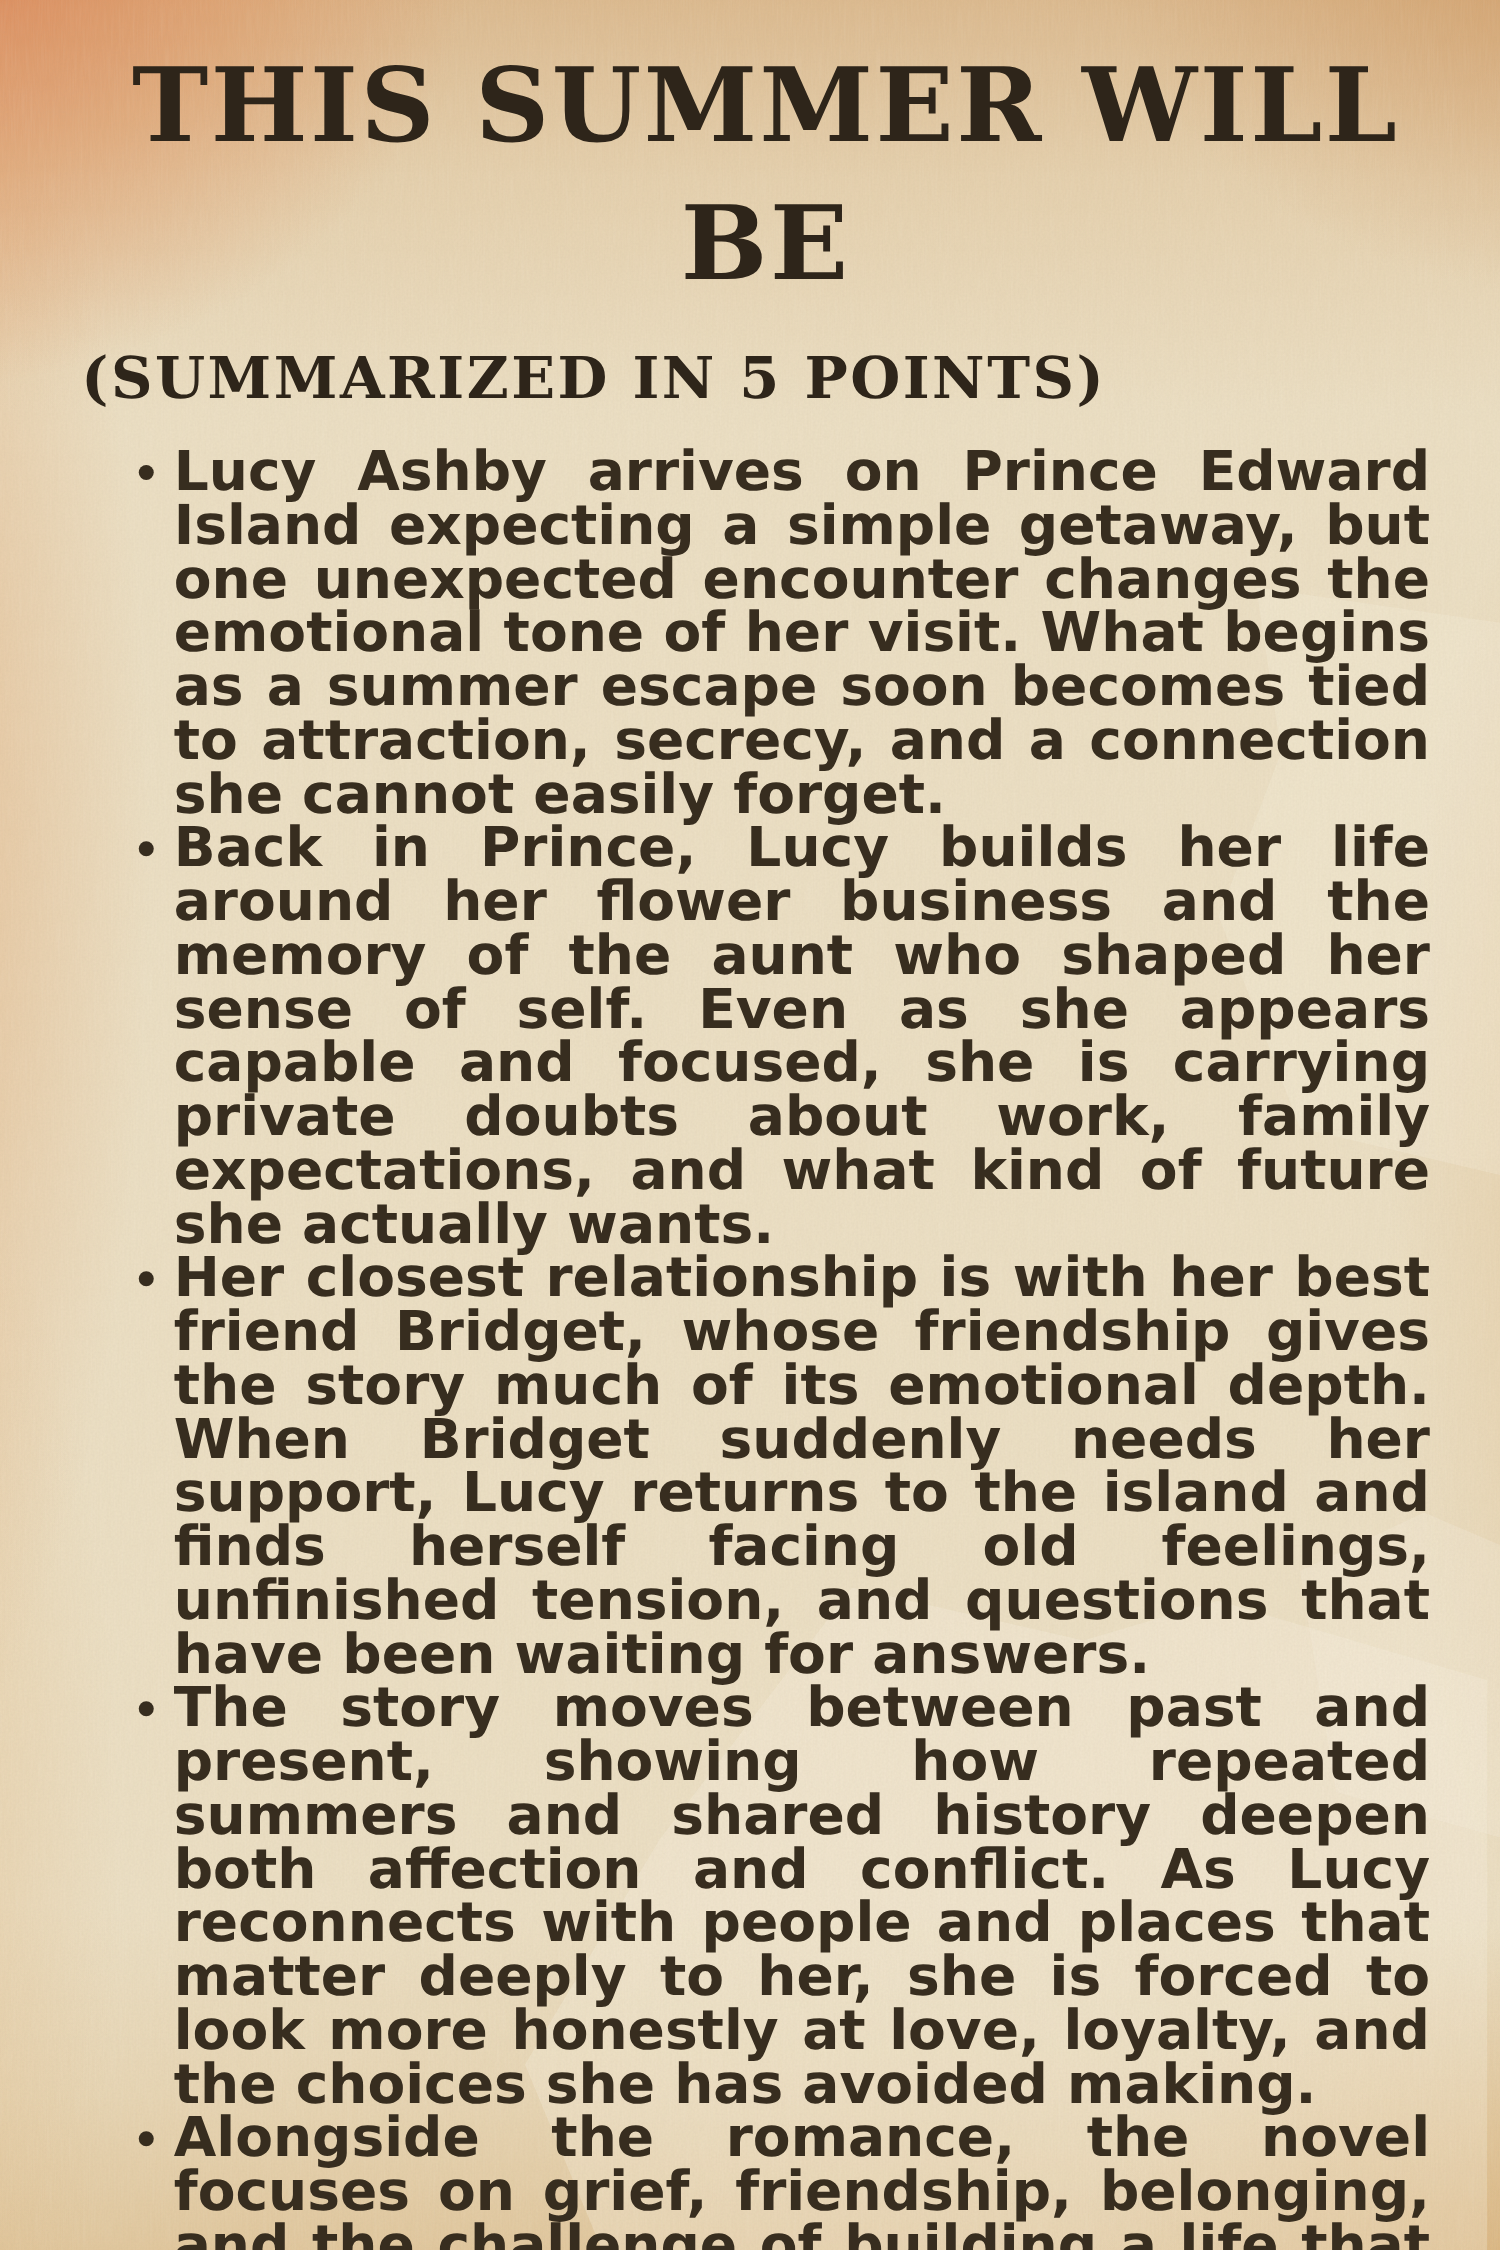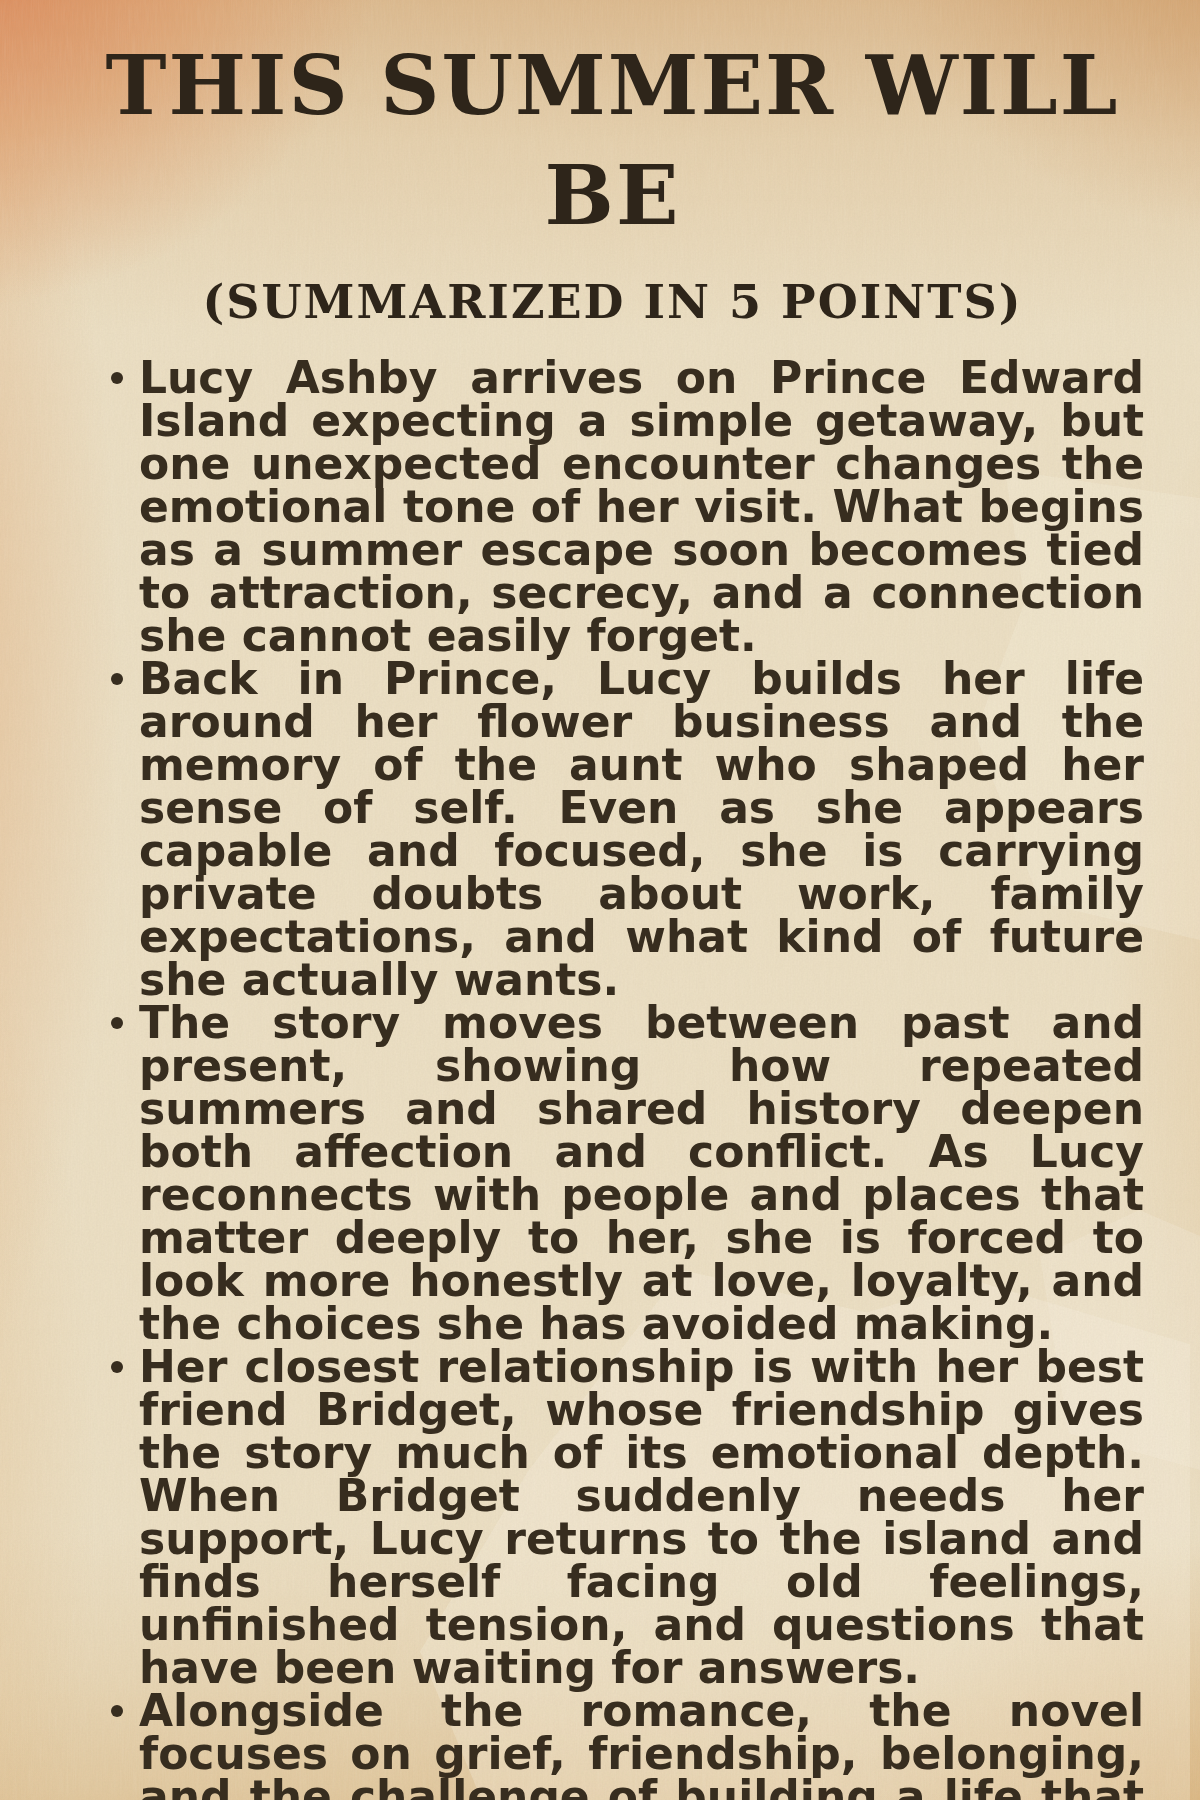--- a/index.html
+++ b/index.html
@@ -60,21 +60,20 @@
     font-weight: 700;
     font-size: 82px;
     line-height: 110px;
     letter-spacing: 2px;
     color: var(--title-text, #2e251a);
   }
   .title .title-line { display: block; }
 
   .subtitle {
     margin: 24px 40px 0;
-    text-align: center;
     font-family: "DejaVu Serif", serif;
     font-weight: 700;
     font-size: 46px;
     line-height: 56px;
     letter-spacing: 2px;
     color: var(--title-text, #2e251a);
   }
 
   .summary-list {
     list-style: none;
@@ -146,25 +145,25 @@
       <li>
         <span class="dot"></span>
         <span>Lucy Ashby arrives on Prince Edward Island expecting a simple getaway, but one unexpected encounter changes the emotional tone of her visit. What begins as a summer escape soon becomes tied to attraction, secrecy, and a connection she cannot easily forget.</span>
       </li>
       <li>
         <span class="dot"></span>
         <span>Back in Prince, Lucy builds her life around her flower business and the memory of the aunt who shaped her sense of self. Even as she appears capable and focused, she is carrying private doubts about work, family expectations, and what kind of future she actually wants.</span>
       </li>
       <li>
         <span class="dot"></span>
-        <span>The story moves between past and present, showing how repeated summers and shared history deepen both affection and conflict. As Lucy reconnects with people and places that matter deeply to her, she is forced to look more honestly at love, loyalty, and the choices she has avoided making.</span>
+        <span>Her closest relationship is with her best friend Bridget, whose friendship gives the story much of its emotional depth. When Bridget suddenly needs her support, Lucy returns to the island and finds herself facing old feelings, unfinished tension, and questions that have been waiting for answers.</span>
       </li>
       <li>
         <span class="dot"></span>
-        <span>Her closest relationship is with her best friend Bridget, whose friendship gives the story much of its emotional depth. When Bridget suddenly needs her support, Lucy returns to the island and finds herself facing old feelings, unfinished tension, and questions that have been waiting for answers.</span>
+        <span>The story moves between past and present, showing how repeated summers and shared history deepen both affection and conflict. As Lucy reconnects with people and places that matter deeply to her, she is forced to look more honestly at love, loyalty, and the choices she has avoided making.</span>
       </li>
       <li>
         <span class="dot"></span>
         <span>Alongside the romance, the novel focuses on grief, friendship, belonging, and the challenge of building a life that feels true. The island setting, the family dynamics, and Lucy’s personal ambitions all come together in a story about change, emotional courage, and finding where home really is.</span>
       </li>
     </ul>
 
     <div class="site-credit">booksthatslay.com</div>
   </div>
 </div>

